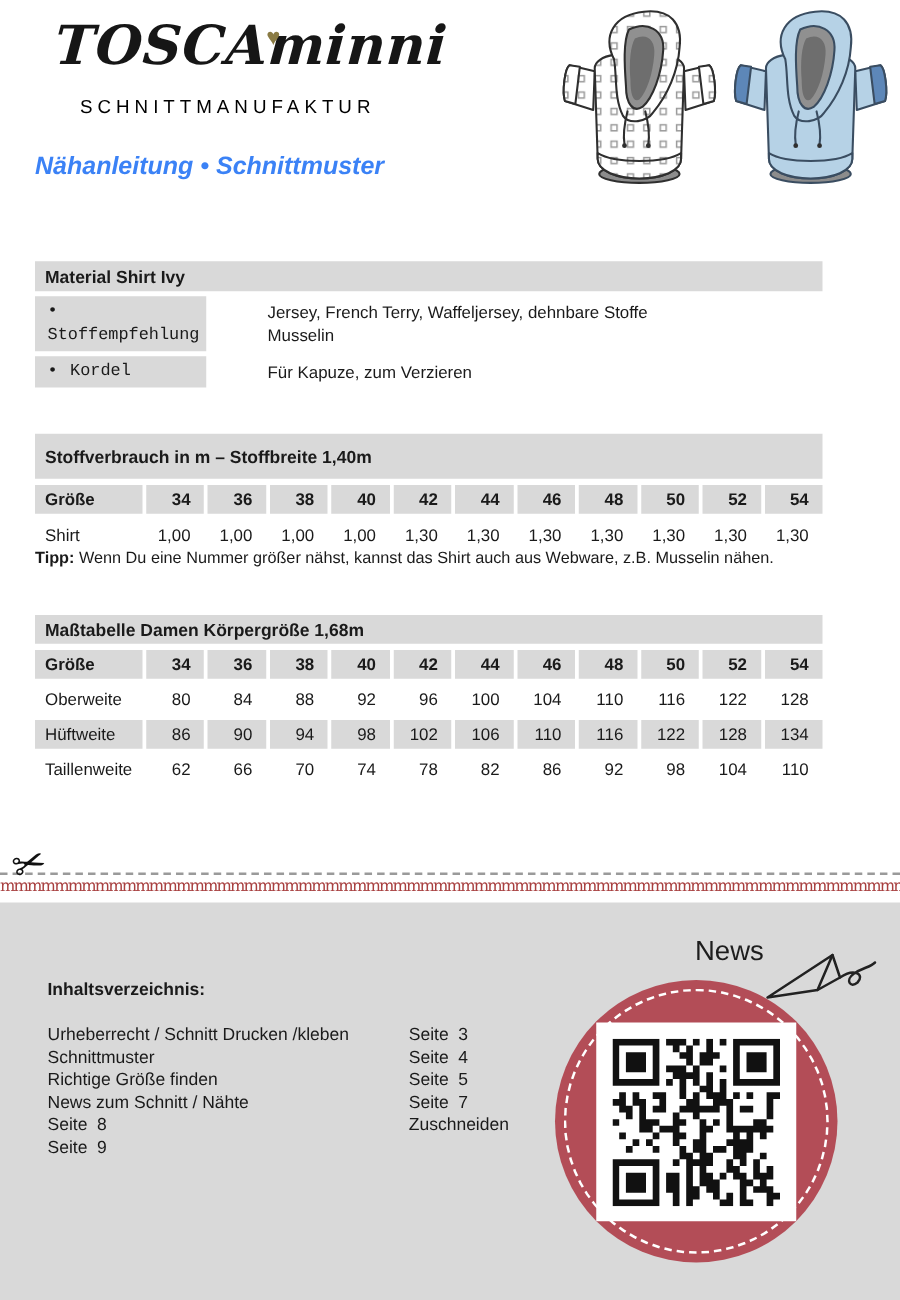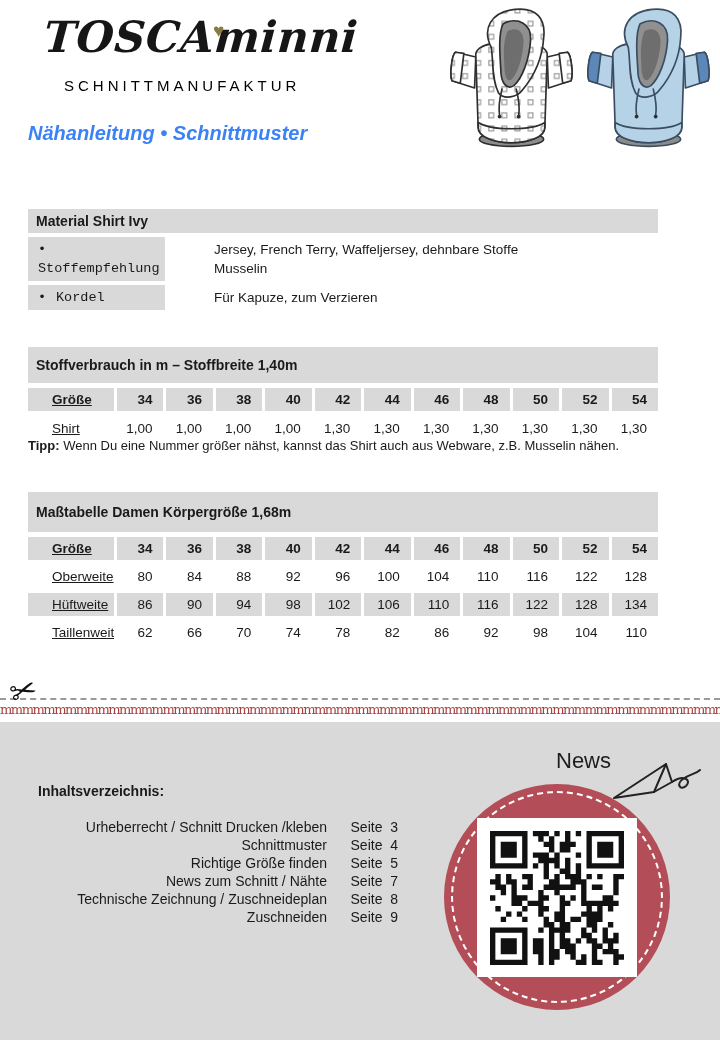--- a/index.html
+++ b/index.html
@@ -30,36 +30,36 @@
   }
   .mat-row { display:flex; margin-top:4px; font-size:13.5px; line-height:19px; }
   .mat-left { width:137px; background:var(--table-gray); padding:3px 16px 3px 10px; box-sizing:border-box; flex:none;font-family:Liberation Mono, monospace; }
   .mat-left .blt { display:inline-block; width:18px; }
   .mat-right { padding:3px 0 3px 9px;margin-left:40px; }
   .size-grid { display:grid; grid-template-columns:86px repeat(11,1fr); column-gap:3px; margin-top:5px; }
   .size-grid > div {
     height:23px; line-height:23px; font-size:13.5px; text-align:right;
     padding-right:11px; box-sizing:border-box; overflow:hidden;
   }
-  .size-grid > div:first-child { text-align:left; padding-left:24px; padding-right:0;text-decoration:underline; }
+  .size-grid > div:first-child { text-align:left; padding-left:8px; padding-right:0; }
   .size-grid.gray > div { background:var(--table-gray); }
   .size-grid.bold > div { font-weight:bold; }
   .tip { position:absolute; left:28px; top:438px; font-size:13px; white-space:nowrap; }
   
   .cut-dash { position:absolute; left:0; top:698px; width:720px; border-top:2px dashed #9a9a9a; }
   .scissors { position:absolute; left:10px; top:672px; font-size:32px; color:#111; transform:rotate(-18deg); }
   .m-strip {
     position:absolute; left:0; top:701px; width:720px; height:18px; overflow:hidden;
     font-family:"DejaVu Serif", serif; font-size:13px; line-height:17px;
     letter-spacing:-1.5px; color:var(--strip-red); white-space:nowrap;
   }
   
   .footer { position:absolute; left:0; top:722px; width:720px; height:318px; background:var(--footer-gray); }
   .toc-title { position:absolute; left:38px; top:61px; font-size:14px; font-weight:bold; }
-  .toc { position:absolute; left:38px; top:96px; width:360px; display:grid; grid-template-columns:289px auto; row-gap:0; font-size:14px;text-align:right; }
+  .toc { position:absolute; left:38px; top:96px; width:360px; display:grid; grid-template-columns:289px auto; row-gap:0; font-size:14px; }
   .toc div { height:18px; line-height:18px; white-space:nowrap; }
   .news { position:absolute; left:556px; top:26px; font-size:22px; font-weight:500; color:#1d1d1d; }
   .plane { position:absolute; left:610px; top:36px; }
   .qr-circle {
     position:absolute; left:444px; top:62px; width:226px; height:226px;
     border-radius:50%; background:var(--accent-red);
   }
   .qr-ring { position:absolute; left:7px; top:7px; right:7px; bottom:7px; border:2px dashed #fff; border-radius:50%; }
   .qr-square { position:absolute; left:33px; top:34px; width:160px; height:159px; background:#fff; }
   .qr-square svg { position:absolute; left:13px; top:13px; }
@@ -170,21 +170,21 @@
         <div>1,30</div>
       </div>
   </div>
 
   <div class="tip">
     <b>Tipp:</b>
     <span>Wenn Du eine Nummer größer nähst, kannst das Shirt auch aus Webware, z.B. Musselin nähen.</span>
   </div>
 
   <div class="tbl" style="top:492px">
-    <div class="band" style="height:40px">Maßtabelle Damen Körpergröße 1,68m</div>
+    <div class="band" style="height:23px">Maßtabelle Damen Körpergröße 1,68m</div>
     <div id="meas-size-row" class="size-grid gray bold">
         <div>Größe</div>
         <div>34</div>
         <div>36</div>
         <div>38</div>
         <div>40</div>
         <div>42</div>
         <div>44</div>
         <div>46</div>
         <div>48</div>
@@ -246,21 +246,20 @@
     <div class="toc-title">Inhaltsverzeichnis:</div>
     <div class="toc" id="toc-list">
         <div>Urheberrecht / Schnitt Drucken /kleben</div>
         <div>Seite&nbsp;&nbsp;3</div>
         <div>Schnittmuster</div>
         <div>Seite&nbsp;&nbsp;4</div>
         <div>Richtige Größe finden</div>
         <div>Seite&nbsp;&nbsp;5</div>
         <div>News zum Schnitt / Nähte</div>
         <div>Seite&nbsp;&nbsp;7</div>
-        <div>Technische Zeichnung / Zuschneideplan</div>
         <div>Seite&nbsp;&nbsp;8</div>
         <div>Zuschneiden</div>
         <div>Seite&nbsp;&nbsp;9</div>
       </div>
 
     <div class="news">News</div>
     <svg class="plane" width="92" height="44" viewBox="0 0 92 44">
       <g fill="none" stroke="#222" stroke-width="2" stroke-linecap="round" stroke-linejoin="round">
         <path d="M4,40 L56,6 L44,34 Z"></path>
         <path d="M56,6 L62,24 L44,34"></path>

